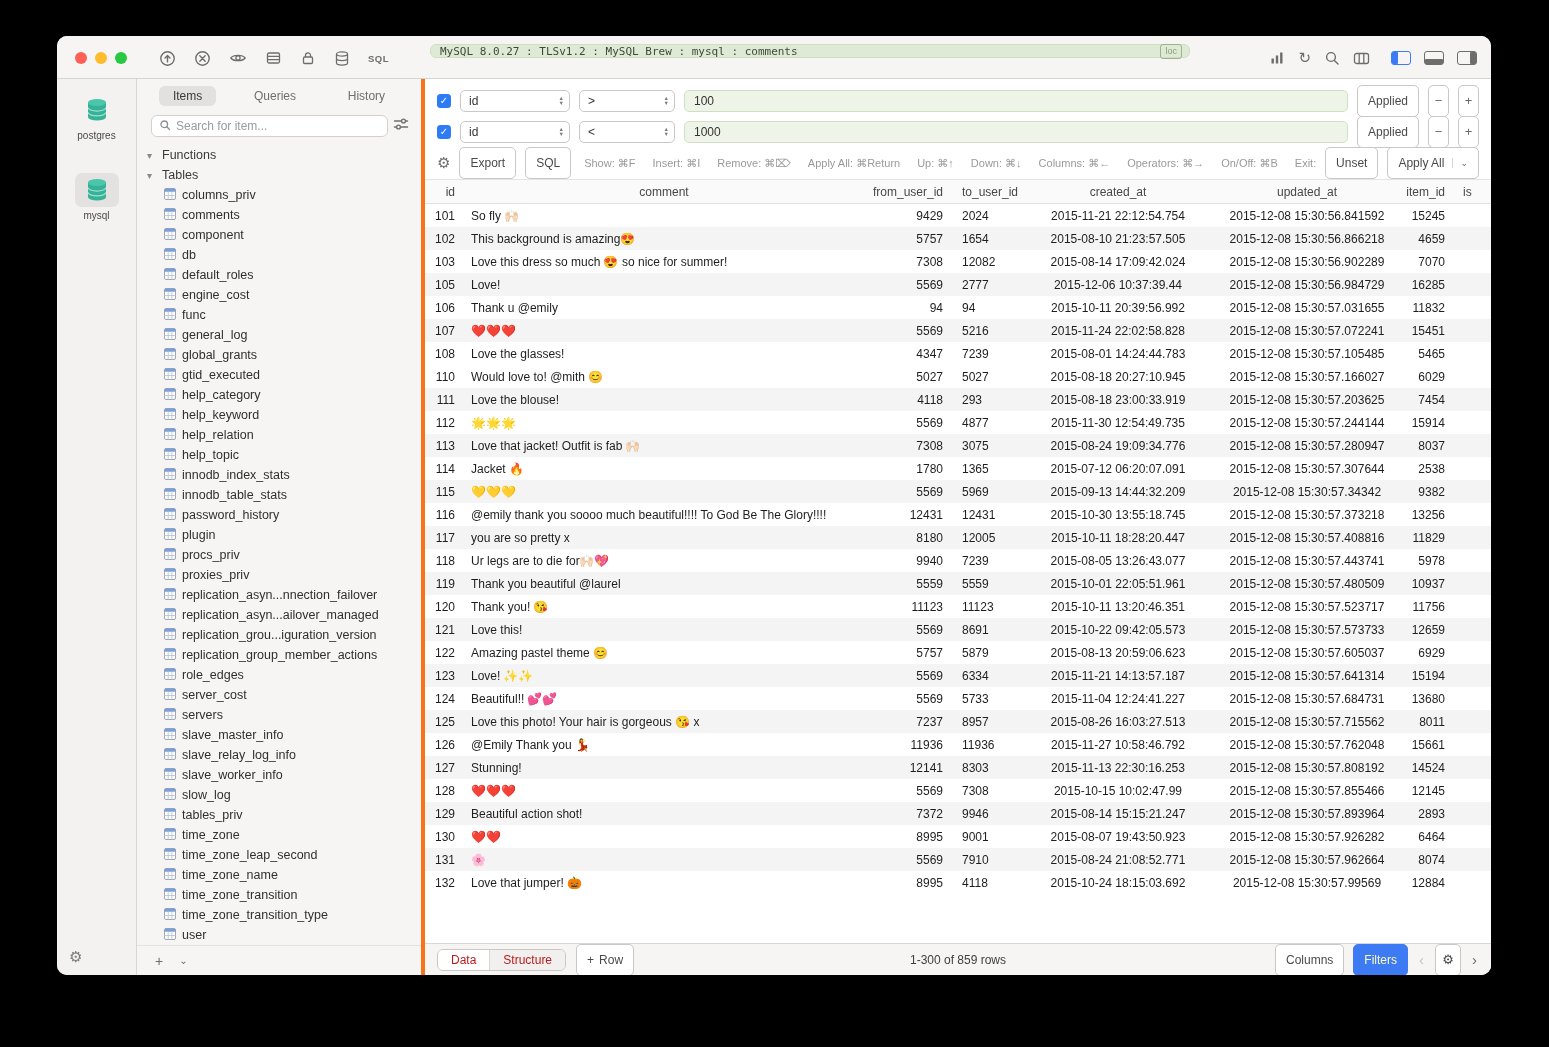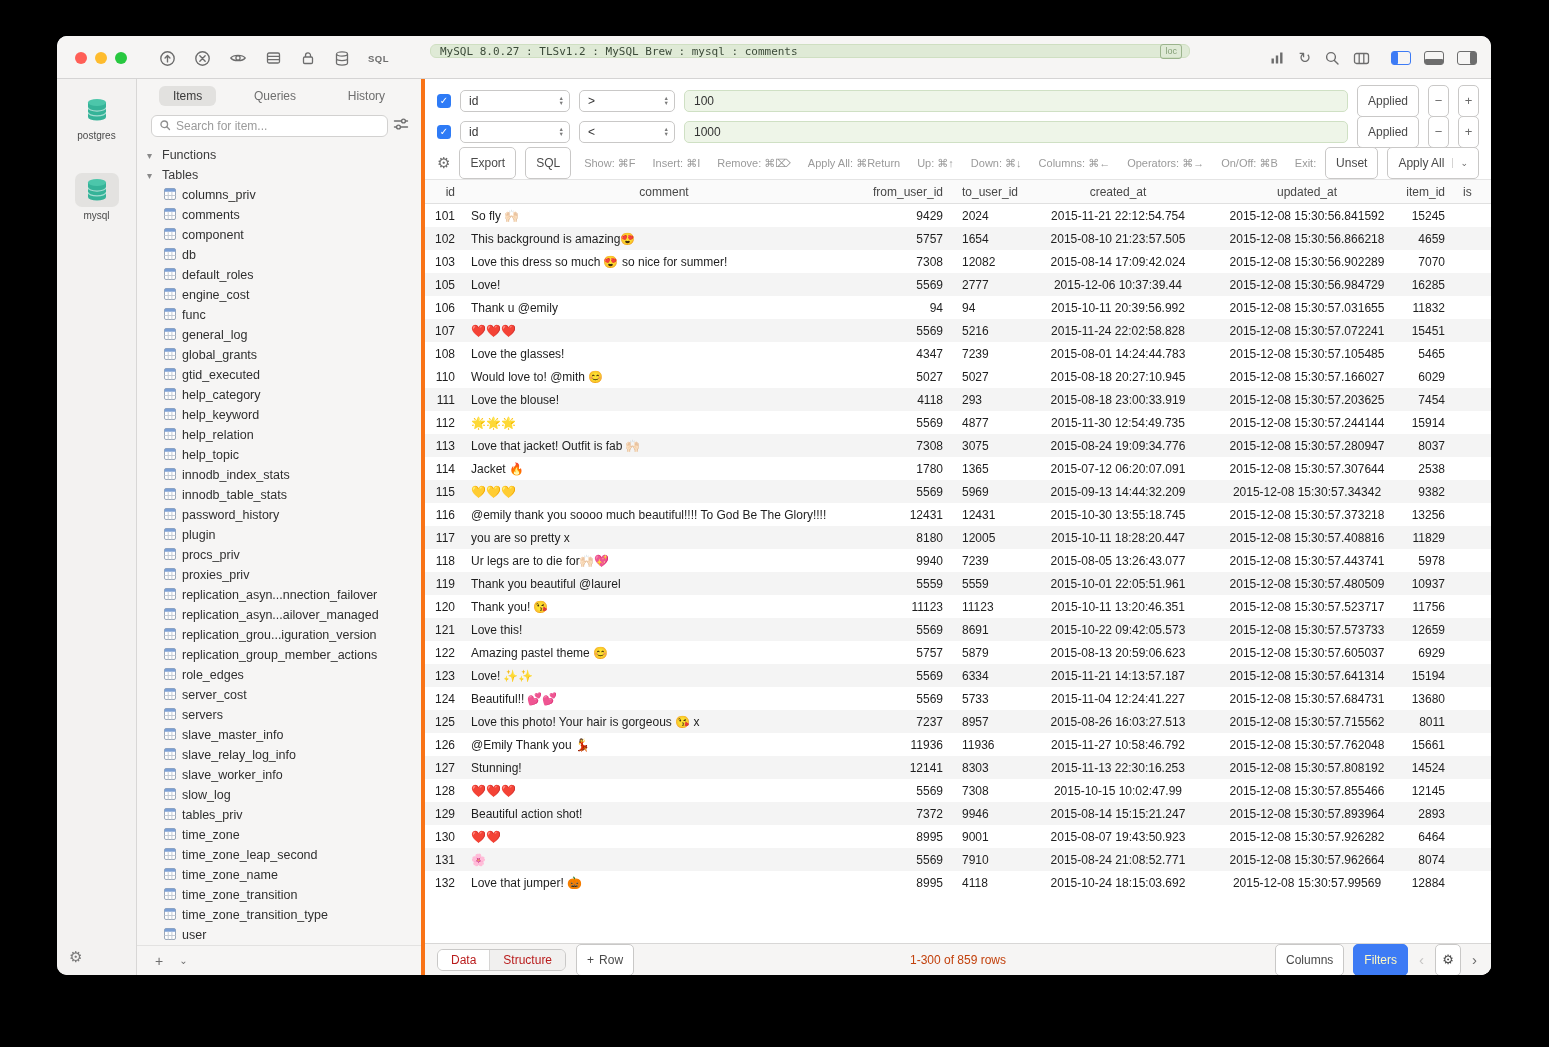--- a/index.html
+++ b/index.html
@@ -105,21 +105,21 @@
   .c-is { padding-left:8px; }
 
   
   .statusbar { position:relative; height:32px; background:#f6f5f4; border-top:1px solid #d8d7d6; flex:none;
                display:flex; align-items:center; padding:0 12px; gap:10px; }
   .seg { display:flex; border:1px solid #c9c8c7; border-radius:6px; overflow:hidden; height:22px; }
   .seg-item { display:flex; align-items:center; padding:0 13px; font-size:12px; color:#b91c1c; background:#f1f0ef; cursor:default; }
   .seg-item.active { background:#fff; }
   .seg-item + .seg-item { border-left:1px solid #d6d5d4; }
   .addrow { gap:5px; }
-  .range-info { position:absolute; left:0; right:0; text-align:center; font-size:12px; color:#c2410c; pointer-events:none; }
+  .range-info { position:absolute; left:0; right:0; text-align:center; font-size:12px; color:#404040; pointer-events:none; }
   .status-right { margin-left:auto; display:flex; align-items:center; gap:9px; }
   .nav-chev { font-size:15px; cursor:default; padding:0 2px; }
   .nav-chev.disabled { color:#c4c3c2; } .nav-chev.enabled { color:#6a6a6a; }
   .gear-btn { width:26px; justify-content:center; padding:0; font-size:13px; }
 </style>
 </head>
 <body>
 
 <div class="window">
 

